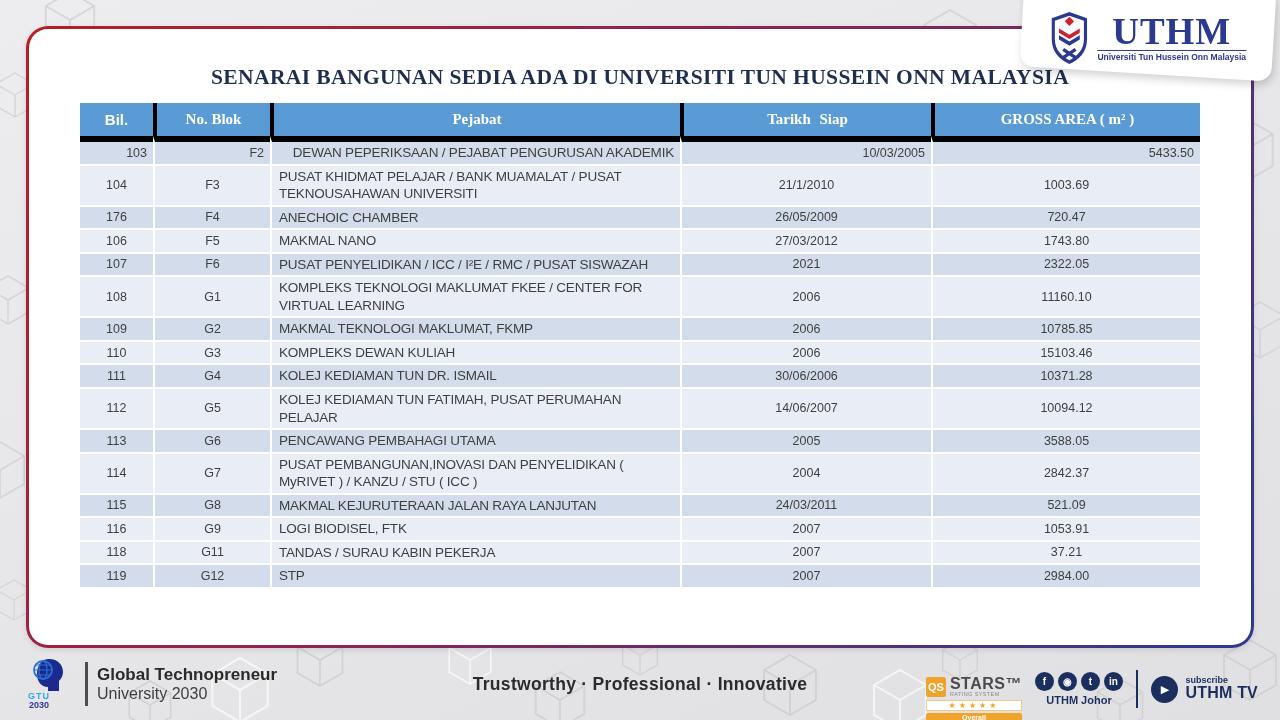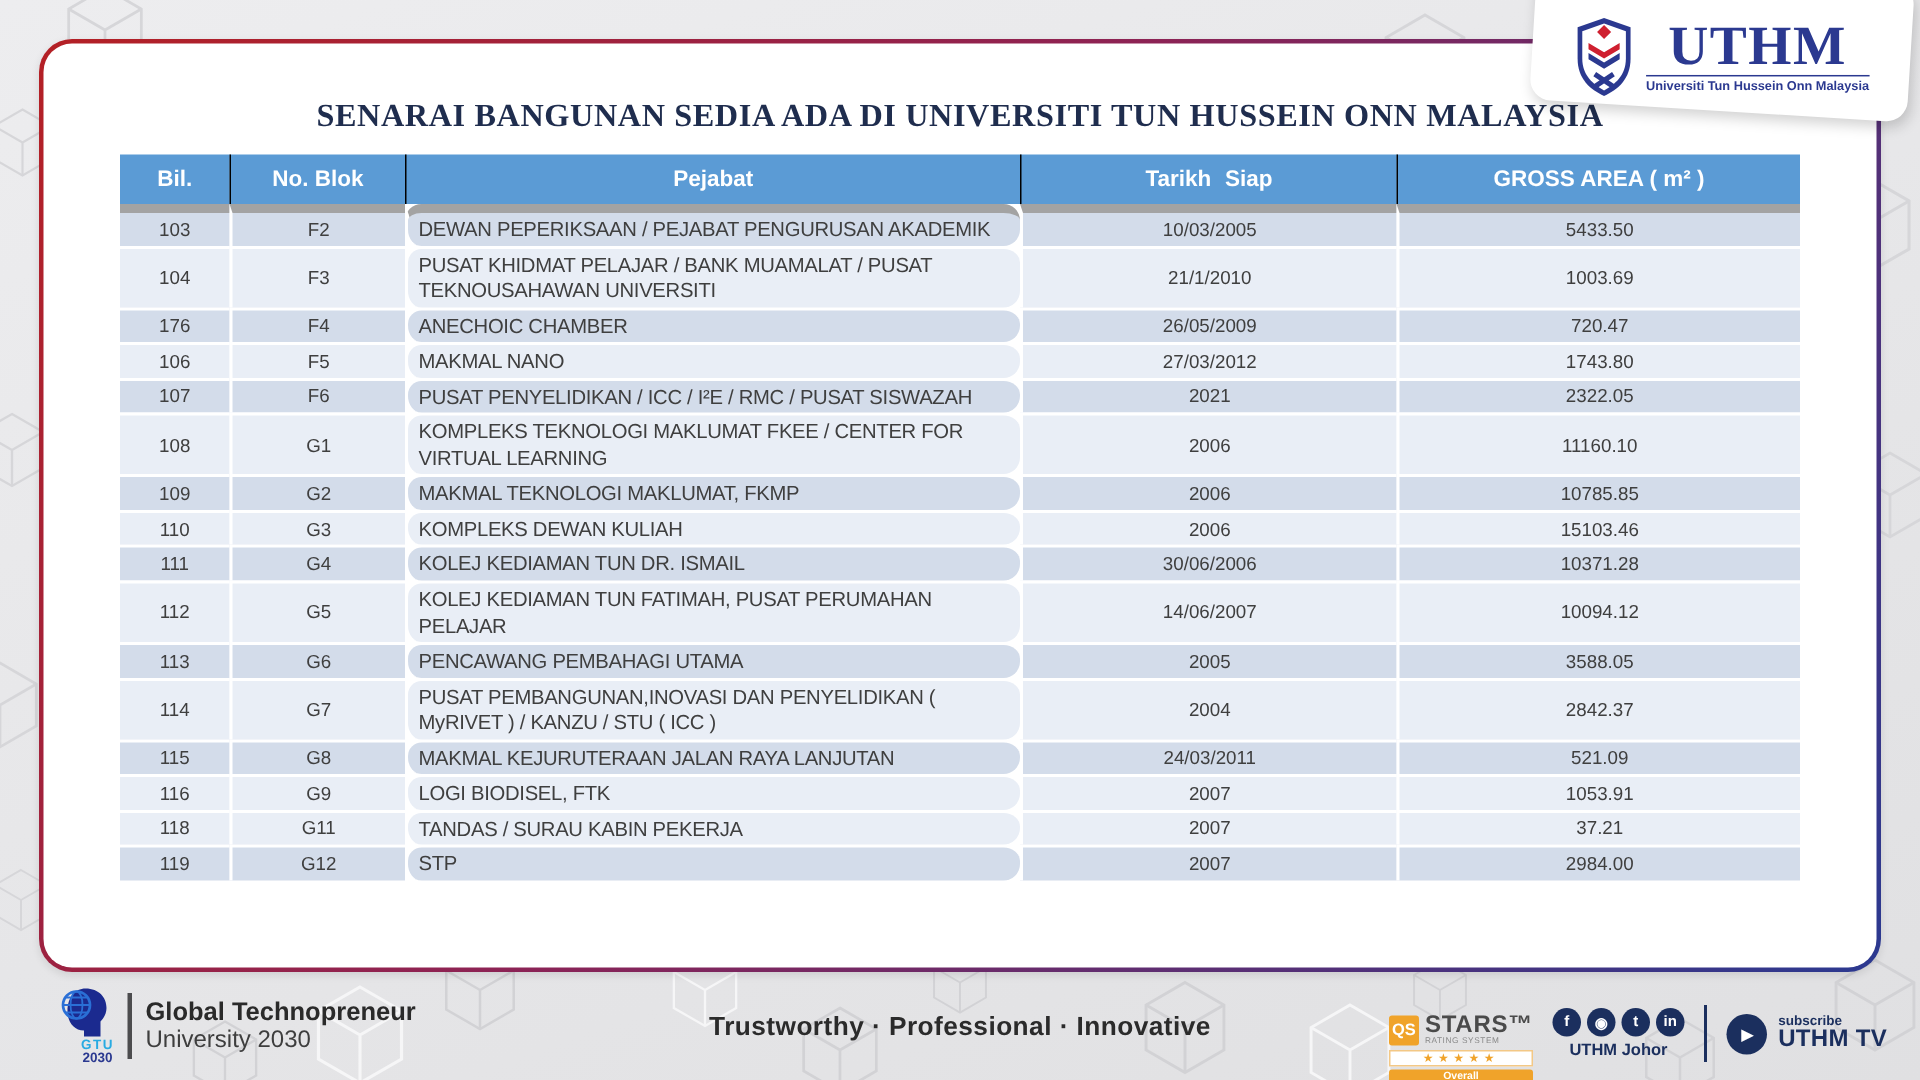--- a/index.html
+++ b/index.html
@@ -24,50 +24,50 @@
   table.bldg { width:1120px; margin:13px auto 0 auto; border-collapse:separate; border-spacing:0;
                table-layout:fixed; }
   col.c-bil   { width:73px; }
   col.c-blok  { width:117px; }
   col.c-pej   { width:410px; }
   col.c-tarikh{ width:251px; }
   col.c-area  { width:269px; }
 
   table.bldg th { background:#5b9bd5; color:#ffffff; font-size:15px; font-weight:bold;
                   height:33px; text-align:center; vertical-align:middle; padding:2px 4px; }
-  table.bldg th + th { border-left:1px solid #000000; }
+  table.bldg th + th { border-left:4px solid #000000;font-family:Liberation Serif, serif; }
   table.bldg th.h-tarikh { word-spacing:5px; }
 
   table.bldg td { font-size:12.5px; color:#3f3f3f; text-align:center; vertical-align:middle;
                   padding:2px 6px; line-height:1.3; border-top:2px solid #ffffff; }
   table.bldg td + td { border-left:2px solid #ffffff; }
-  table.bldg tbody tr:first-child td { border-top:6px solid #a3a3a3; }
+  table.bldg tbody tr:first-child td { border-top:6px solid #000000;text-align:right; }
   table.bldg td.col-pejabat { text-align:left; font-size:13.5px; letter-spacing:-0.2px; padding-left:7px; }
   table.bldg td.col-bil, table.bldg td.col-blok { font-size:12.5px; }
   table.bldg tr.dark td  { background:#d3dcea; }
   table.bldg tr.light td { background:#e9eef6; }
-  table.bldg td.col-pejabat { height:22px;border-radius:11px; }
+  table.bldg td.col-pejabat { height:22px; }
 
   
   .uthm-banner { position:absolute; right:6px; top:-18px; width:252px; height:92px;
                  background:#ffffff; border-radius:14px; transform:rotate(3.5deg);
                  box-shadow:2px 4px 9px rgba(0,0,0,0.18); z-index:5;
                  display:flex; align-items:flex-end; justify-content:center; padding-bottom:9px; }
   .uthm-logo { display:flex; align-items:center; gap:7px; transform:rotate(-3.5deg); }
   .uthm-word { display:flex; flex-direction:column; align-items:center; }
   .uthm-name { font-family:"Liberation Serif", serif; font-weight:bold; font-size:37px;
                line-height:0.95; color:#2b3990; letter-spacing:1px; }
   .uthm-tagline { font-size:8.5px; font-weight:bold; color:#2b3990; border-top:1.5px solid #2b3990;
                   padding-top:1.5px; margin-top:1px; white-space:nowrap; }
 
   
   .footer { position:absolute; left:0; right:0; bottom:0; height:72px; z-index:3;
             display:flex; align-items:center; }
   .gtu-group { display:flex; align-items:center; gap:9px; margin-left:28px; }
-  .gtu-logo { display:flex; flex-direction:column; align-items:flex-end; width:48px; }
+  .gtu-logo { display:flex; flex-direction:column; align-items:flex-start; width:48px; }
   .gtu-logo-text { font-size:9px; font-weight:bold; line-height:1; text-align:center; }
   .gtu-logo-text .t1 { color:#29abe2; letter-spacing:1px; }
   .gtu-logo-text .t2 { color:#2b3990; }
   .gtu-divider { width:3px; height:44px; background:#4c4c4e; }
   .gtu-text .l1 { font-size:17px; font-weight:bold; color:#2a2a2a; line-height:1.15; }
   .gtu-text .l2 { font-size:16px; color:#3e3e3e; line-height:1.15; }
 
   .slogan { position:absolute; left:50%; transform:translateX(-50%); top:26px;
             font-size:17.5px; font-weight:bold; color:#2b2b2b; letter-spacing:0.3px; }
 

